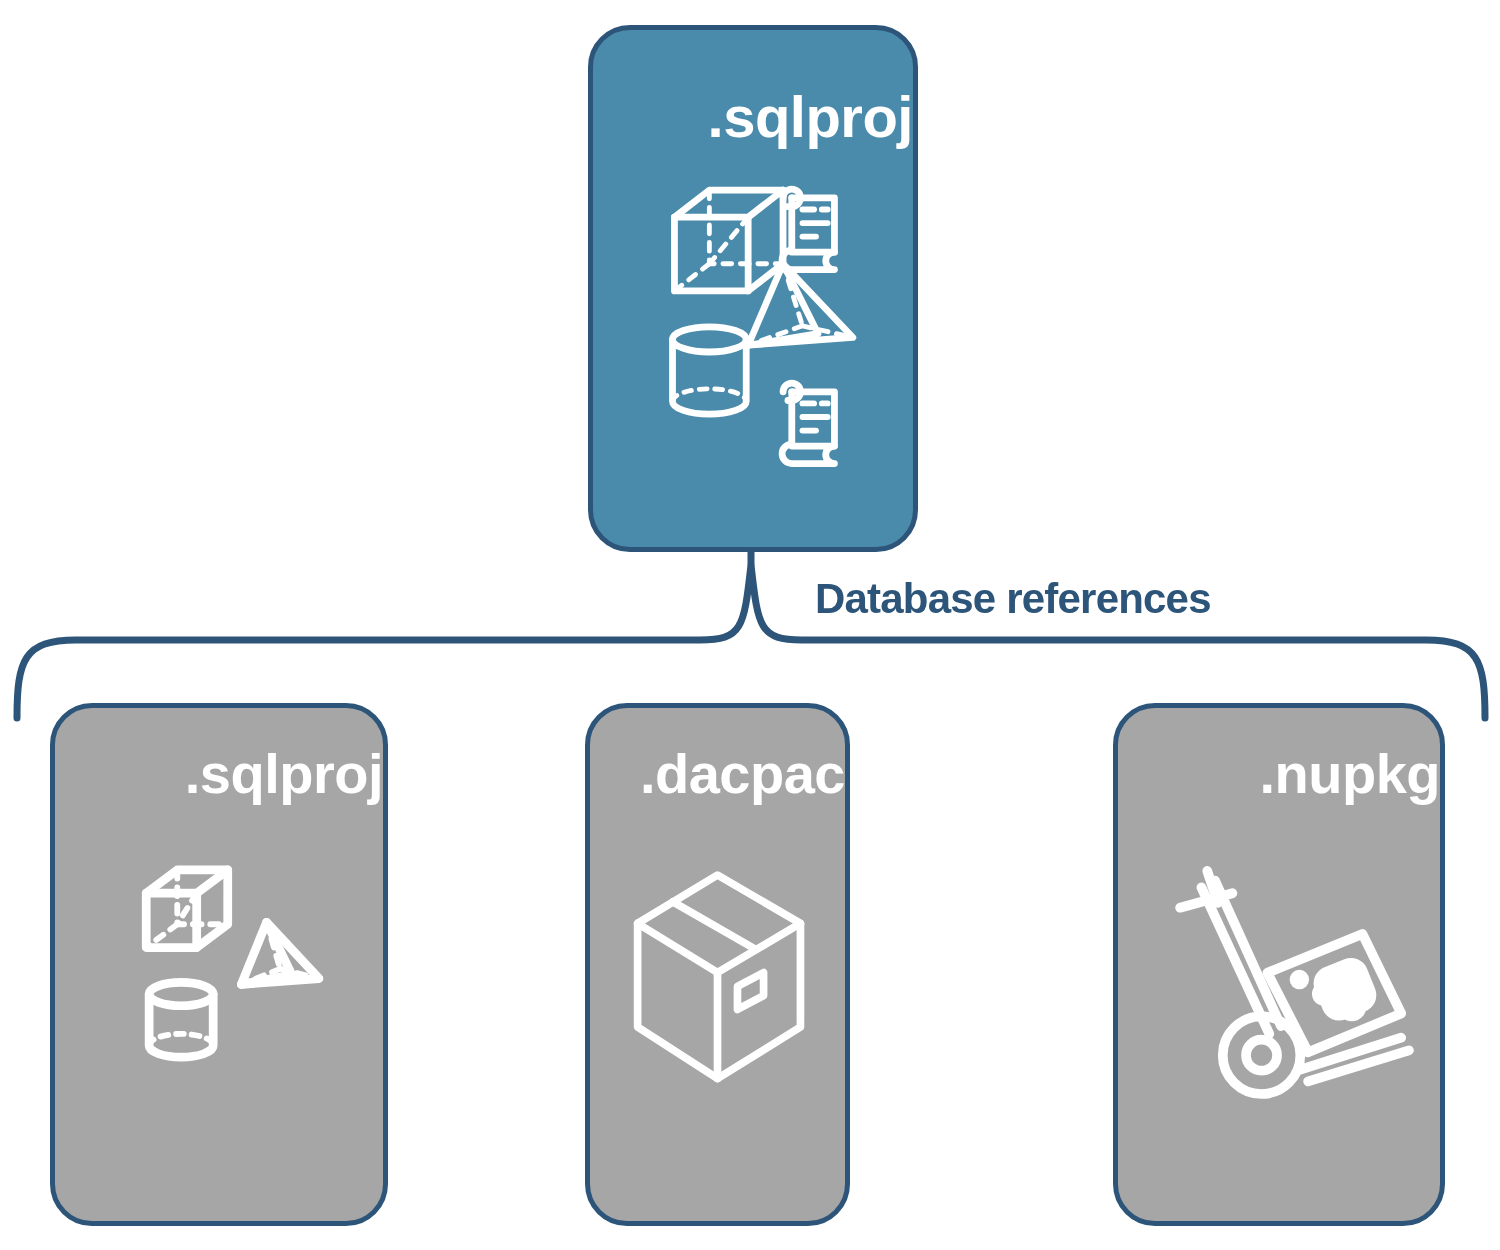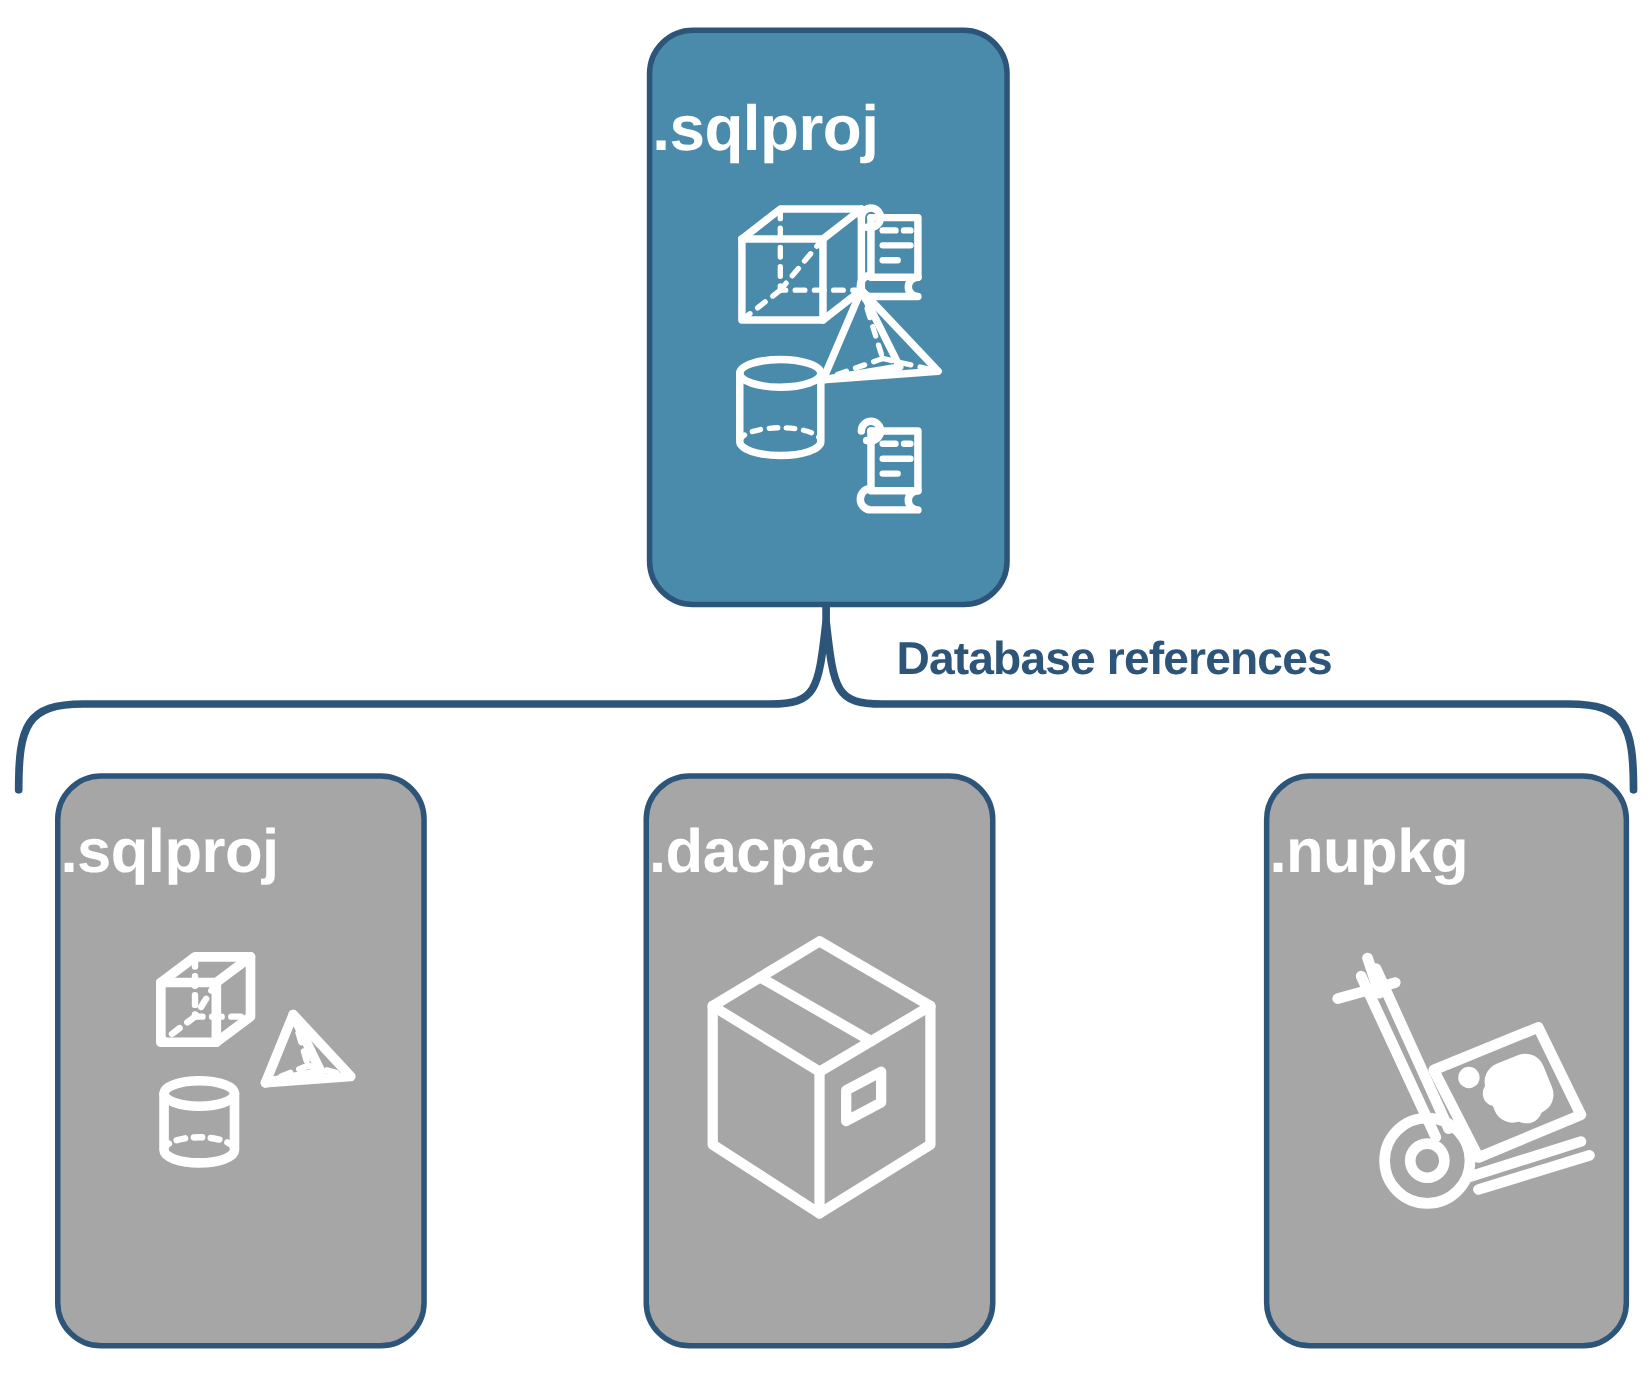--- a/index.html
+++ b/index.html
@@ -30,34 +30,34 @@
     box-sizing: border-box;
     overflow: hidden;
   }
   .card.primary { background: #4a8bab; }
   .card.secondary { background: #a6a6a6; }
 
   .card-title {
     position: absolute;
     left: 0;
     width: 100%;
-    text-align: left;
+    text-align: right;
     color: #ffffff;
     font-weight: bold;
     letter-spacing: -0.5px;
     line-height: 1;
     white-space: nowrap;
   }
 
   #card-root { left: 588px; top: 25px; width: 330px; height: 527px; }
   #card-root .card-title { top: 58px; font-size: 58px; }
 
   #card-sqlproj { left: 50px; top: 703px; width: 338px; height: 523px; }
-  #card-dacpac  { left: 585px; top: 703px; width: 320px; height: 523px; }
-  #card-nupkg   { left: 1113px; top: 703px; width: 332px; height: 523px; margin-left: 36px; }
+  #card-dacpac  { left: 585px; top: 703px; width: 265px; height: 523px; }
+  #card-nupkg   { left: 1113px; top: 703px; width: 332px; height: 523px; }
   .card.secondary .card-title { top: 38px; font-size: 56px; }
 
   .card-art {
     position: absolute;
     left: 0; top: 0;
     width: 100%;
     height: 100%;
     pointer-events: none;
   }
 

